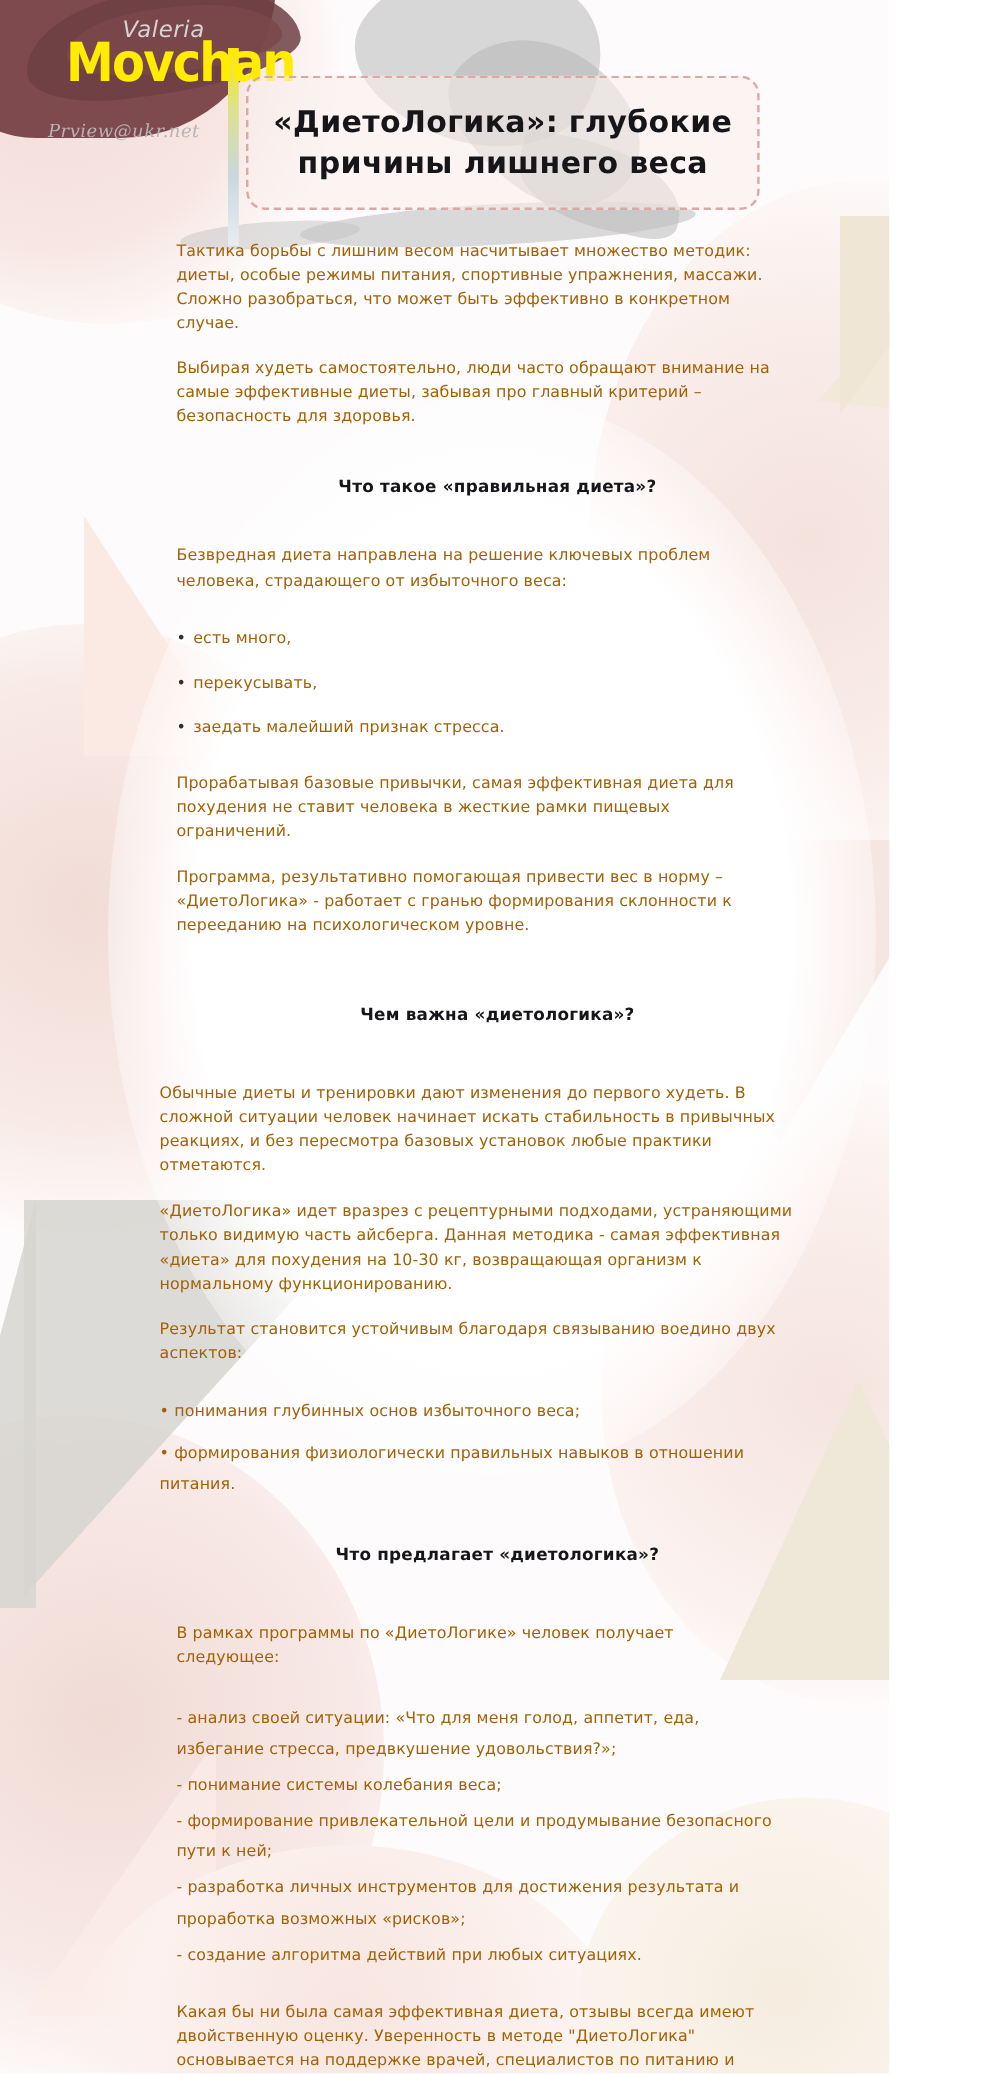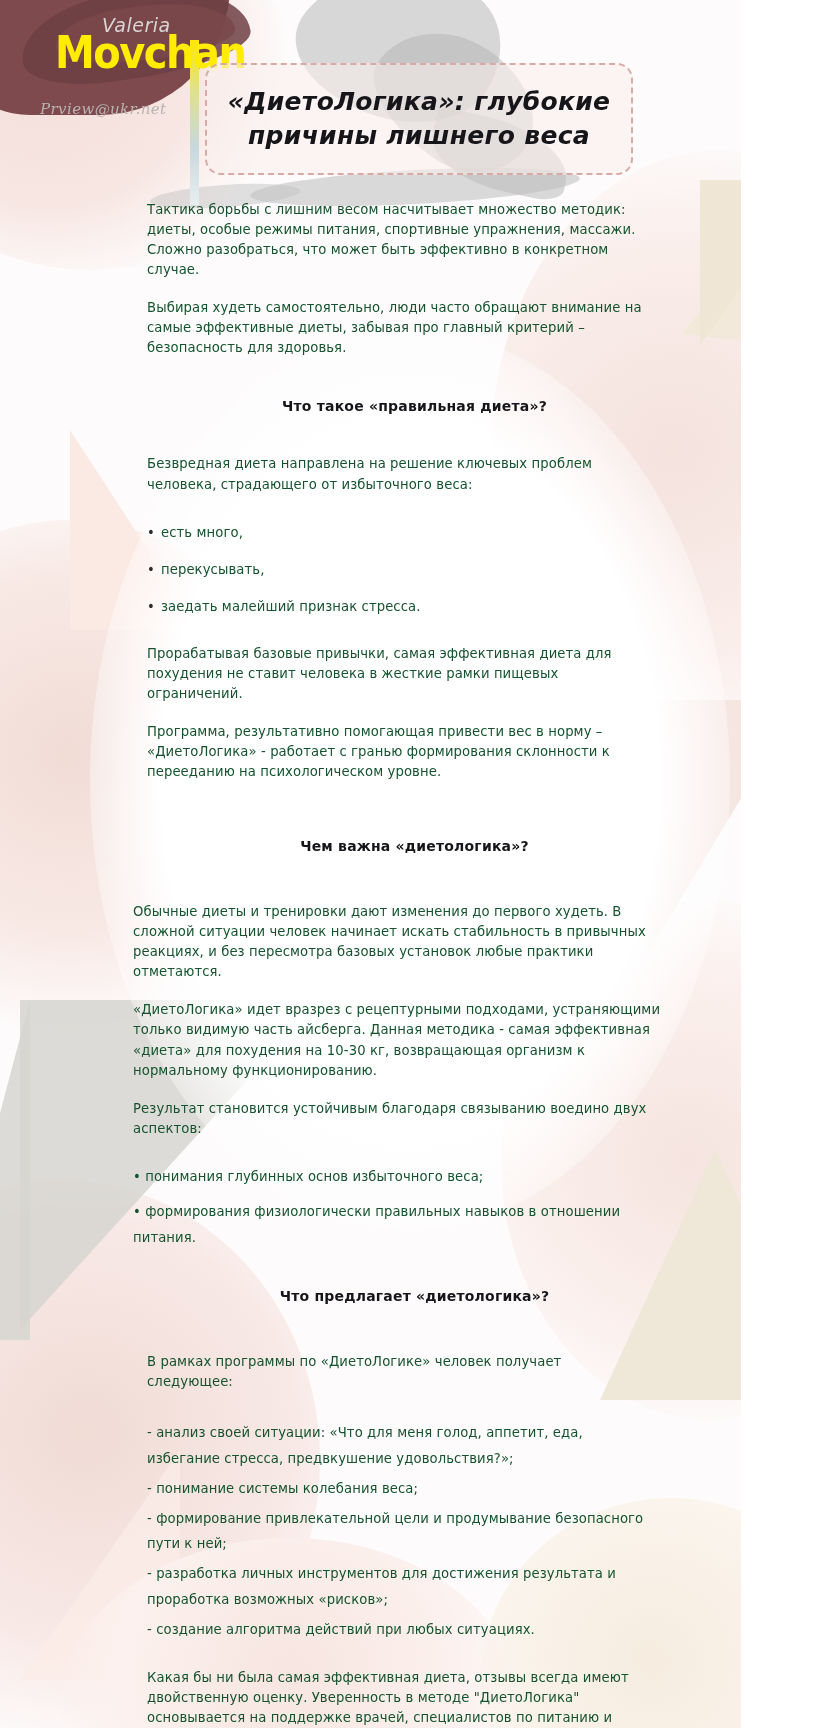--- a/index.html
+++ b/index.html
@@ -226,21 +226,21 @@
     letter-spacing: .4px;
   }
 
   
   .title-box {
     position: absolute; left: 205px; top: 63px;
     width: 428px; height: 112px;
     border: 2px dashed #d9a9a4;
     border-radius: 16px;
     background: rgba(250,238,236,.55);
-    display: flex; align-items: center; justify-content: center; font-style: italic;
+    display: flex; align-items: center; justify-content: center;
   }
   .title-text {
     font-family: "DejaVu Sans", sans-serif;
     font-weight: bold;
     font-size: 25px;
     line-height: 1.38;
     color: #16161a;
     text-align: center;
     letter-spacing: .3px;
     padding: 0 18px;
@@ -251,21 +251,21 @@
     position: absolute;
     left: 0; top: 200px;
     width: 829px;
   }
   .sec { position: relative; }
 
   p.body, li.body, .body {
     font-family: "DejaVu Sans", sans-serif;
     font-size: 13.2px;
     line-height: 1.52;
-    color: #14532d;
+    color: #a16207;
     letter-spacing: .1px;
   }
 
   h2.heading {
     font-family: "DejaVu Sans", sans-serif;
     font-weight: bold;
     font-size: 14px;
     color: #16161a;
     text-align: center;
     letter-spacing: .2px;

